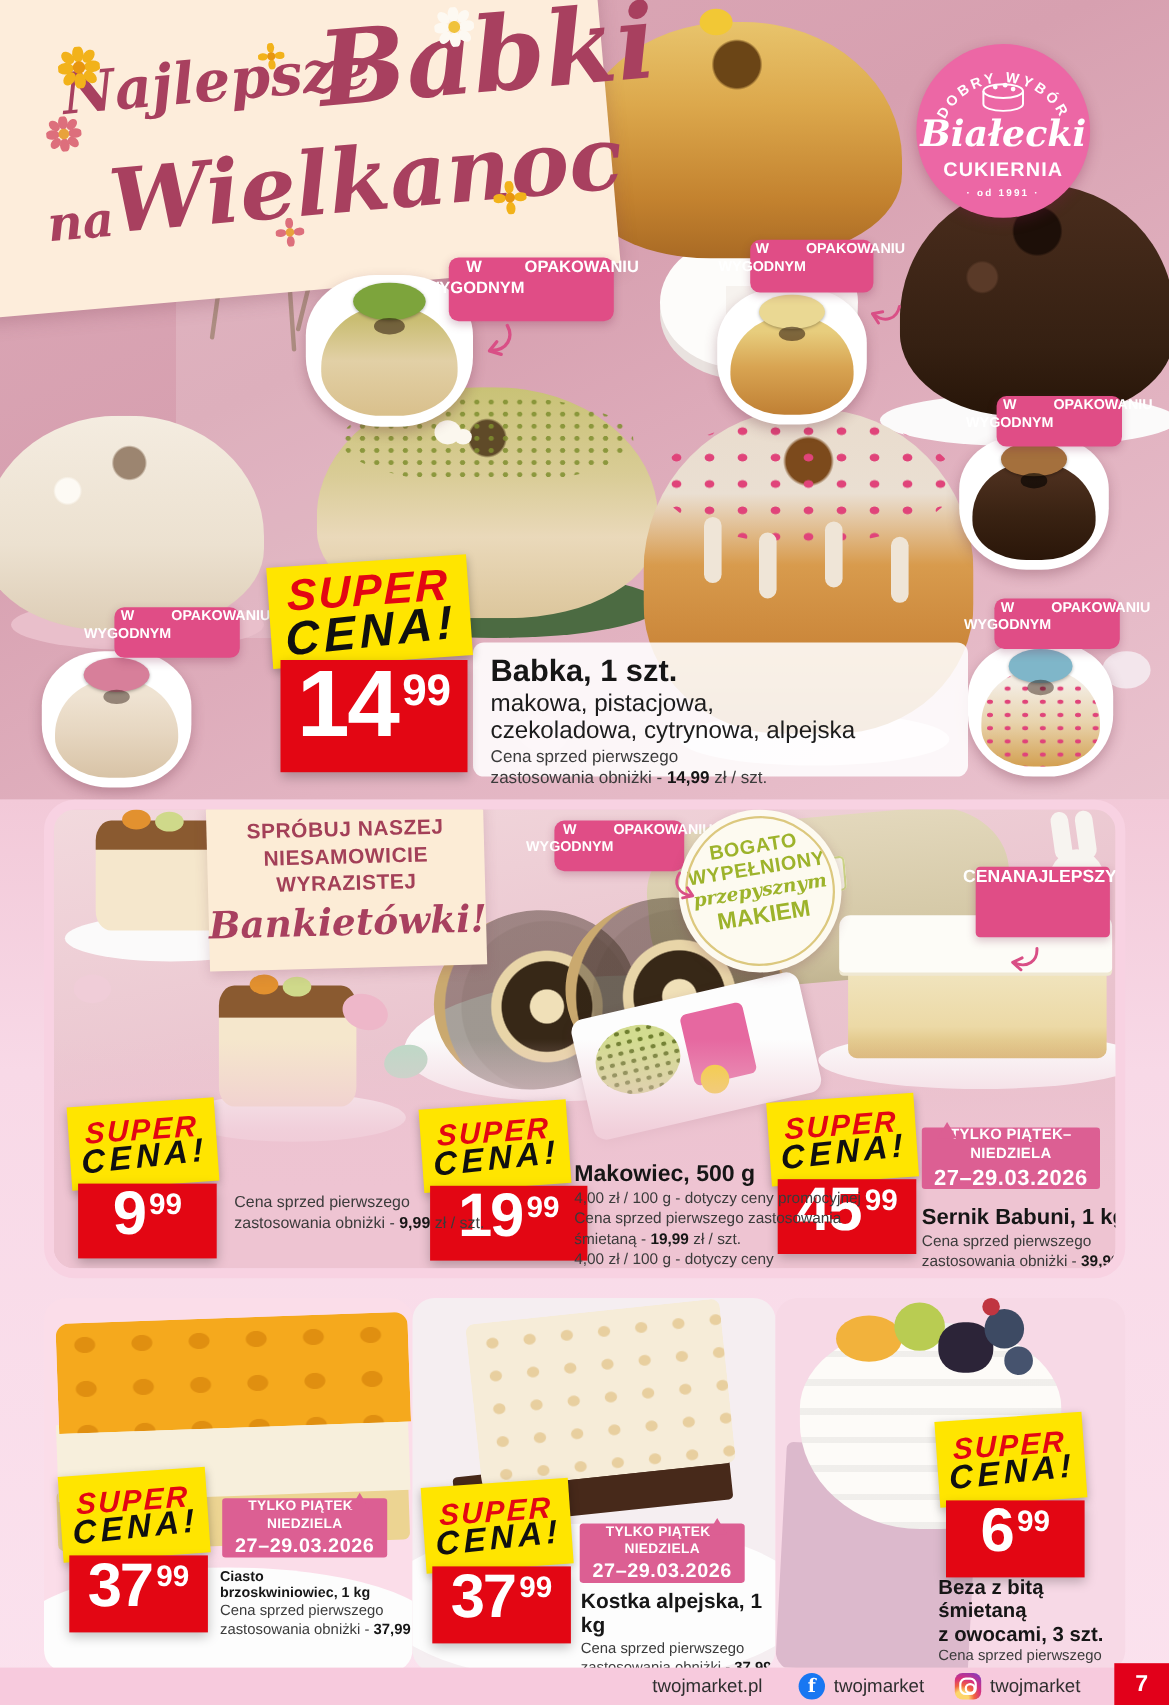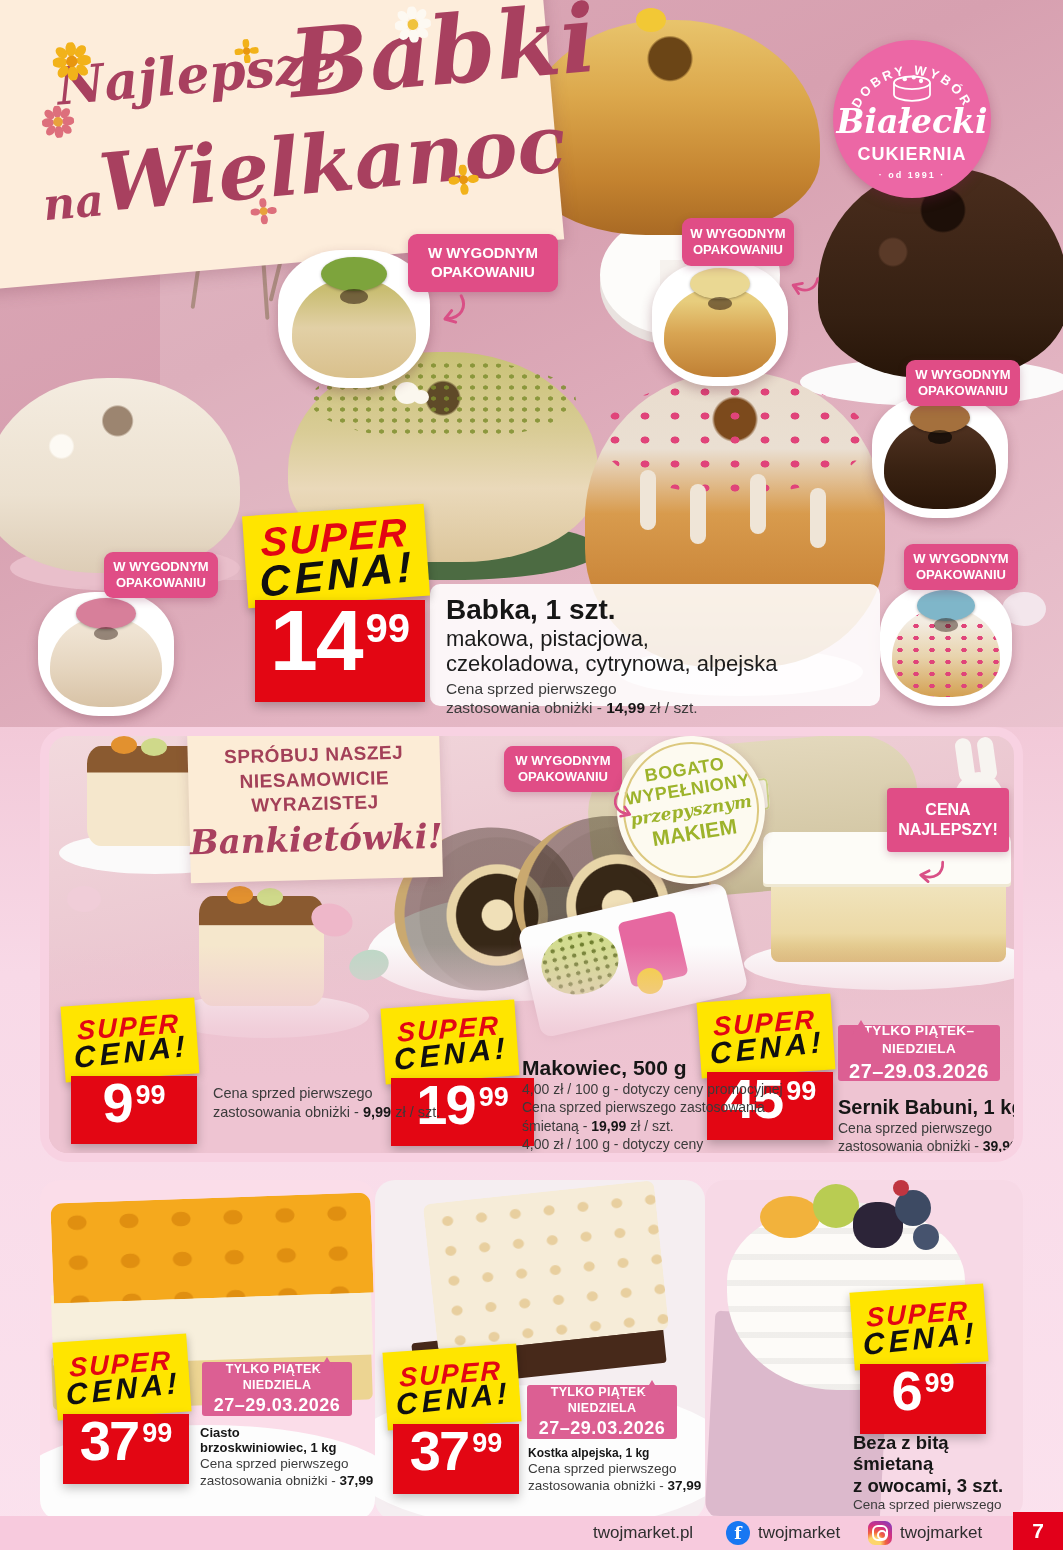--- a/index.html
+++ b/index.html
@@ -3,21 +3,21 @@
 <meta charset="utf-8">
 <style>
 *{margin:0;padding:0;box-sizing:border-box}
 body{font-family:"Liberation Sans",sans-serif;background:#888}
 #page{position:relative;width:1063px;height:1550px;overflow:hidden;background:#f8dbe9;margin:0 auto}
 .x{position:absolute}
 .script{font-family:"DejaVu Serif",serif;font-style:italic;font-weight:700;color:#a8405f}
 
 #hero{position:absolute;left:0;top:0;width:1063px;height:727px;background:linear-gradient(155deg,#dcaab8 0%,#d7a0b0 38%,#e2b3c1 70%,#eac3cf 100%);overflow:hidden}
 .twig{position:absolute;width:4px;background:#8a6a52;border-radius:3px;opacity:.75}
-.wwo{position:absolute;background:#e04d86;color:#fff;font-weight:700;text-align:center;display:flex;flex-direction:column;justify-content:center;line-height:1.25;border-radius:9px;box-shadow:0 3px 8px rgba(120,30,70,.25);z-index:30}
+.wwo{position:absolute;background:#e04d86;color:#fff;font-weight:700;text-align:center;display:flex;flex-direction:row;justify-content:center;line-height:1.25;border-radius:9px;box-shadow:0 3px 8px rgba(120,30,70,.25);z-index:30}
 .pack{position:absolute;background:#fff;border-radius:42% 42% 45% 45%/40% 40% 46% 46%;box-shadow:0 5px 12px rgba(100,40,60,.3);z-index:20}
 .dome{position:absolute;left:9%;right:9%;top:20%;bottom:7%;border-radius:48% 48% 44% 44%/56% 56% 40% 40%}
 .lid{position:absolute;left:28%;top:5%;width:44%;height:25%;border-radius:50%;box-shadow:0 1px 3px rgba(0,0,0,.3);z-index:2}
 .hole{position:absolute;left:41%;top:28%;width:18%;height:11%;border-radius:50%;background:rgba(40,20,10,.55);z-index:3}
 
 .sb{position:absolute;z-index:40}
 .sb-y{position:absolute;background:#ffe500;display:flex;flex-direction:column;align-items:center;justify-content:center;transform:rotate(-4deg);box-shadow:0 3px 9px rgba(0,0,0,.28)}
 .sb-super{color:#e30613;font-weight:800;font-style:italic;letter-spacing:2px;transform:skew(-4deg);line-height:1}
 .sb-cena{color:#101010;font-weight:800;font-style:italic;letter-spacing:4px;margin-top:-4px;transform:skew(-3deg) rotate(-2deg);line-height:1}
 .sb-r{position:absolute;background:#e30613;display:flex;justify-content:center;color:#fff;font-weight:700;box-shadow:0 4px 10px rgba(0,0,0,.25)}
@@ -426,21 +426,21 @@
       <div class="sb-r" style="left:8px;top:76px;width:126px;height:70px">
         <span class="sb-int" style="font-size:56px">37</span>
         <span class="sb-dec" style="font-size:27px;margin-top:6px">99</span>
       </div>
     </div>
     <div class="tylko tail-tr" style="left:152px;top:205px;width:150px;height:54px">
       <span class="tl1" style="font-size:12.5px">TYLKO PIĄTEK–NIEDZIELA</span>
       <span class="tl2" style="font-size:18px">27–29.03.2026</span>
     </div>
     <div class="txt" style="left:153px;top:266px;width:175px">
-      <div class="pname" style="font-size:12px">Kostka alpejska, 1 kg</div>
+      <div class="pname" style="font-size:19px">Kostka alpejska, 1 kg</div>
       <div class="pnote" style="font-size:13.5px;line-height:1.28">
         <span>Cena sprzed pierwszego</span><br>
         <span>zastosowania obniżki - </span><b>37,99</b>
       </div>
     </div>
   </div>
 
   <div class="bcard" style="left:705px;top:1180px;width:318px;background:#f7d9e6">
     <div class="x" style="left:5px;top:135px;width:175px;height:205px;background:#dcb9cc;transform:rotate(3deg);border-radius:6px"></div>
     <div class="x" style="left:22px;top:22px;width:238px;height:188px;background:repeating-linear-gradient(180deg,rgba(0,0,0,.05) 0 6px,rgba(0,0,0,0) 6px 26px),#fdfbf8;border-radius:50% 50% 46% 46%/42% 42% 52% 52%"></div>

